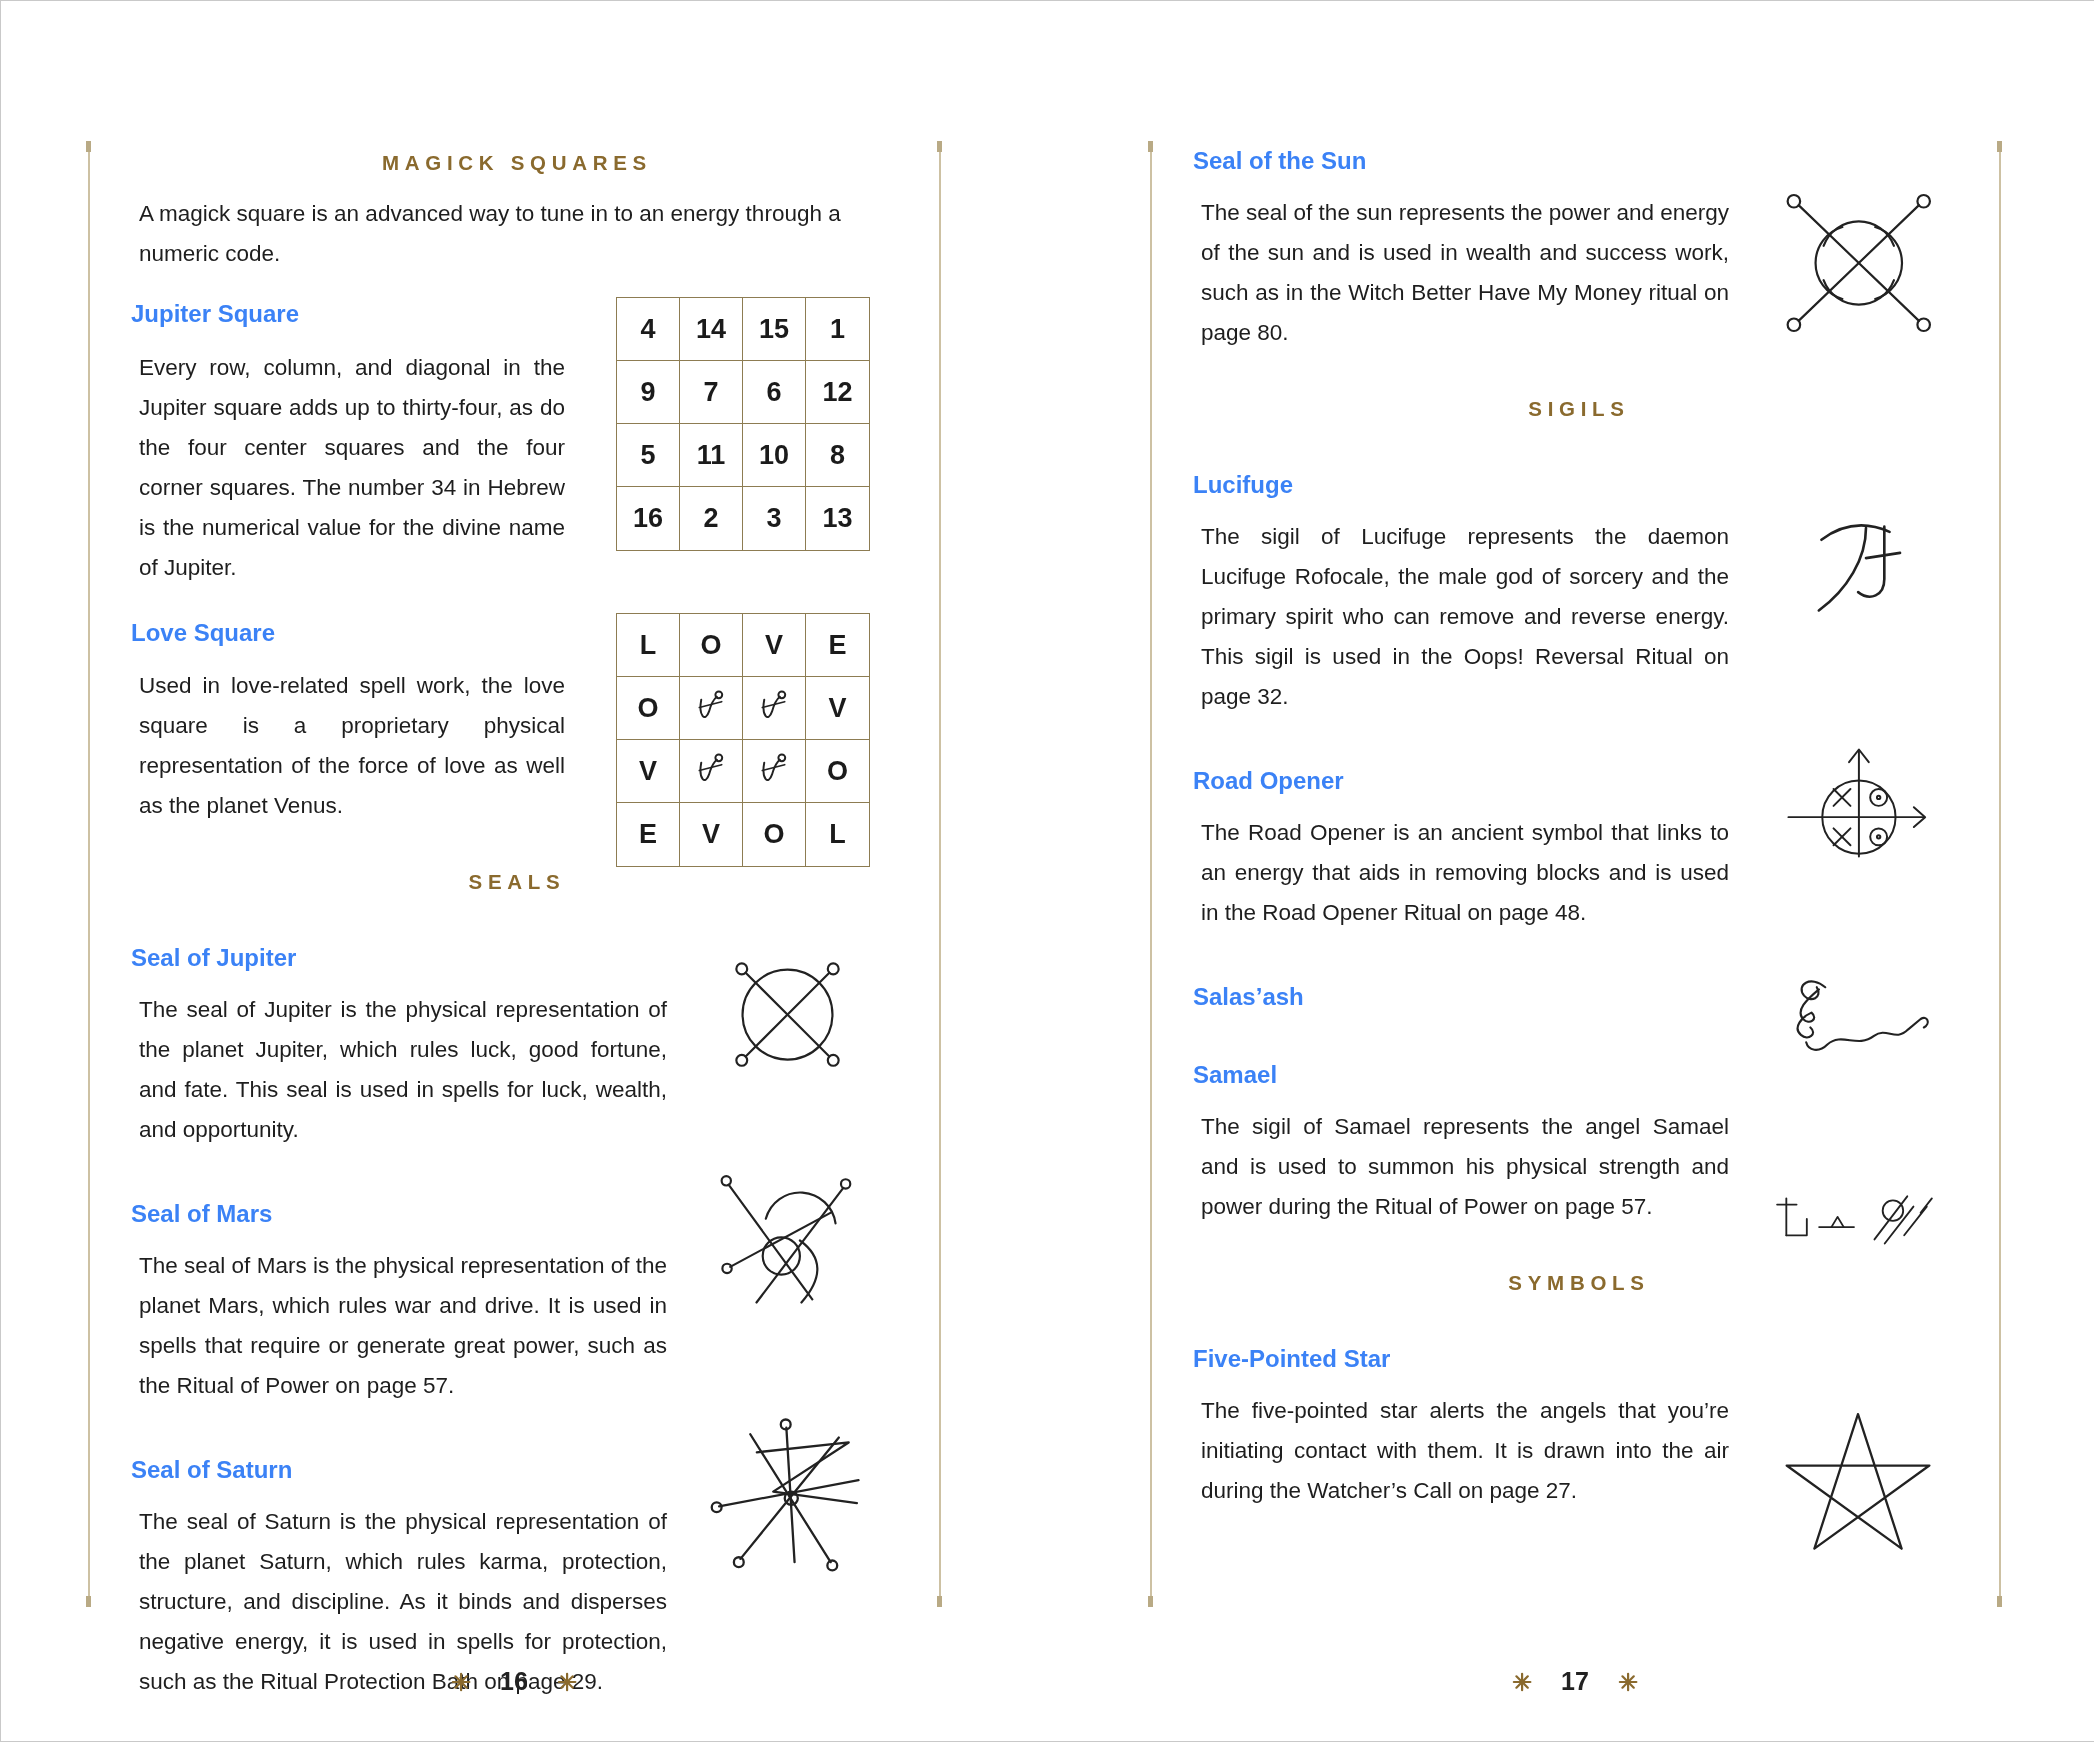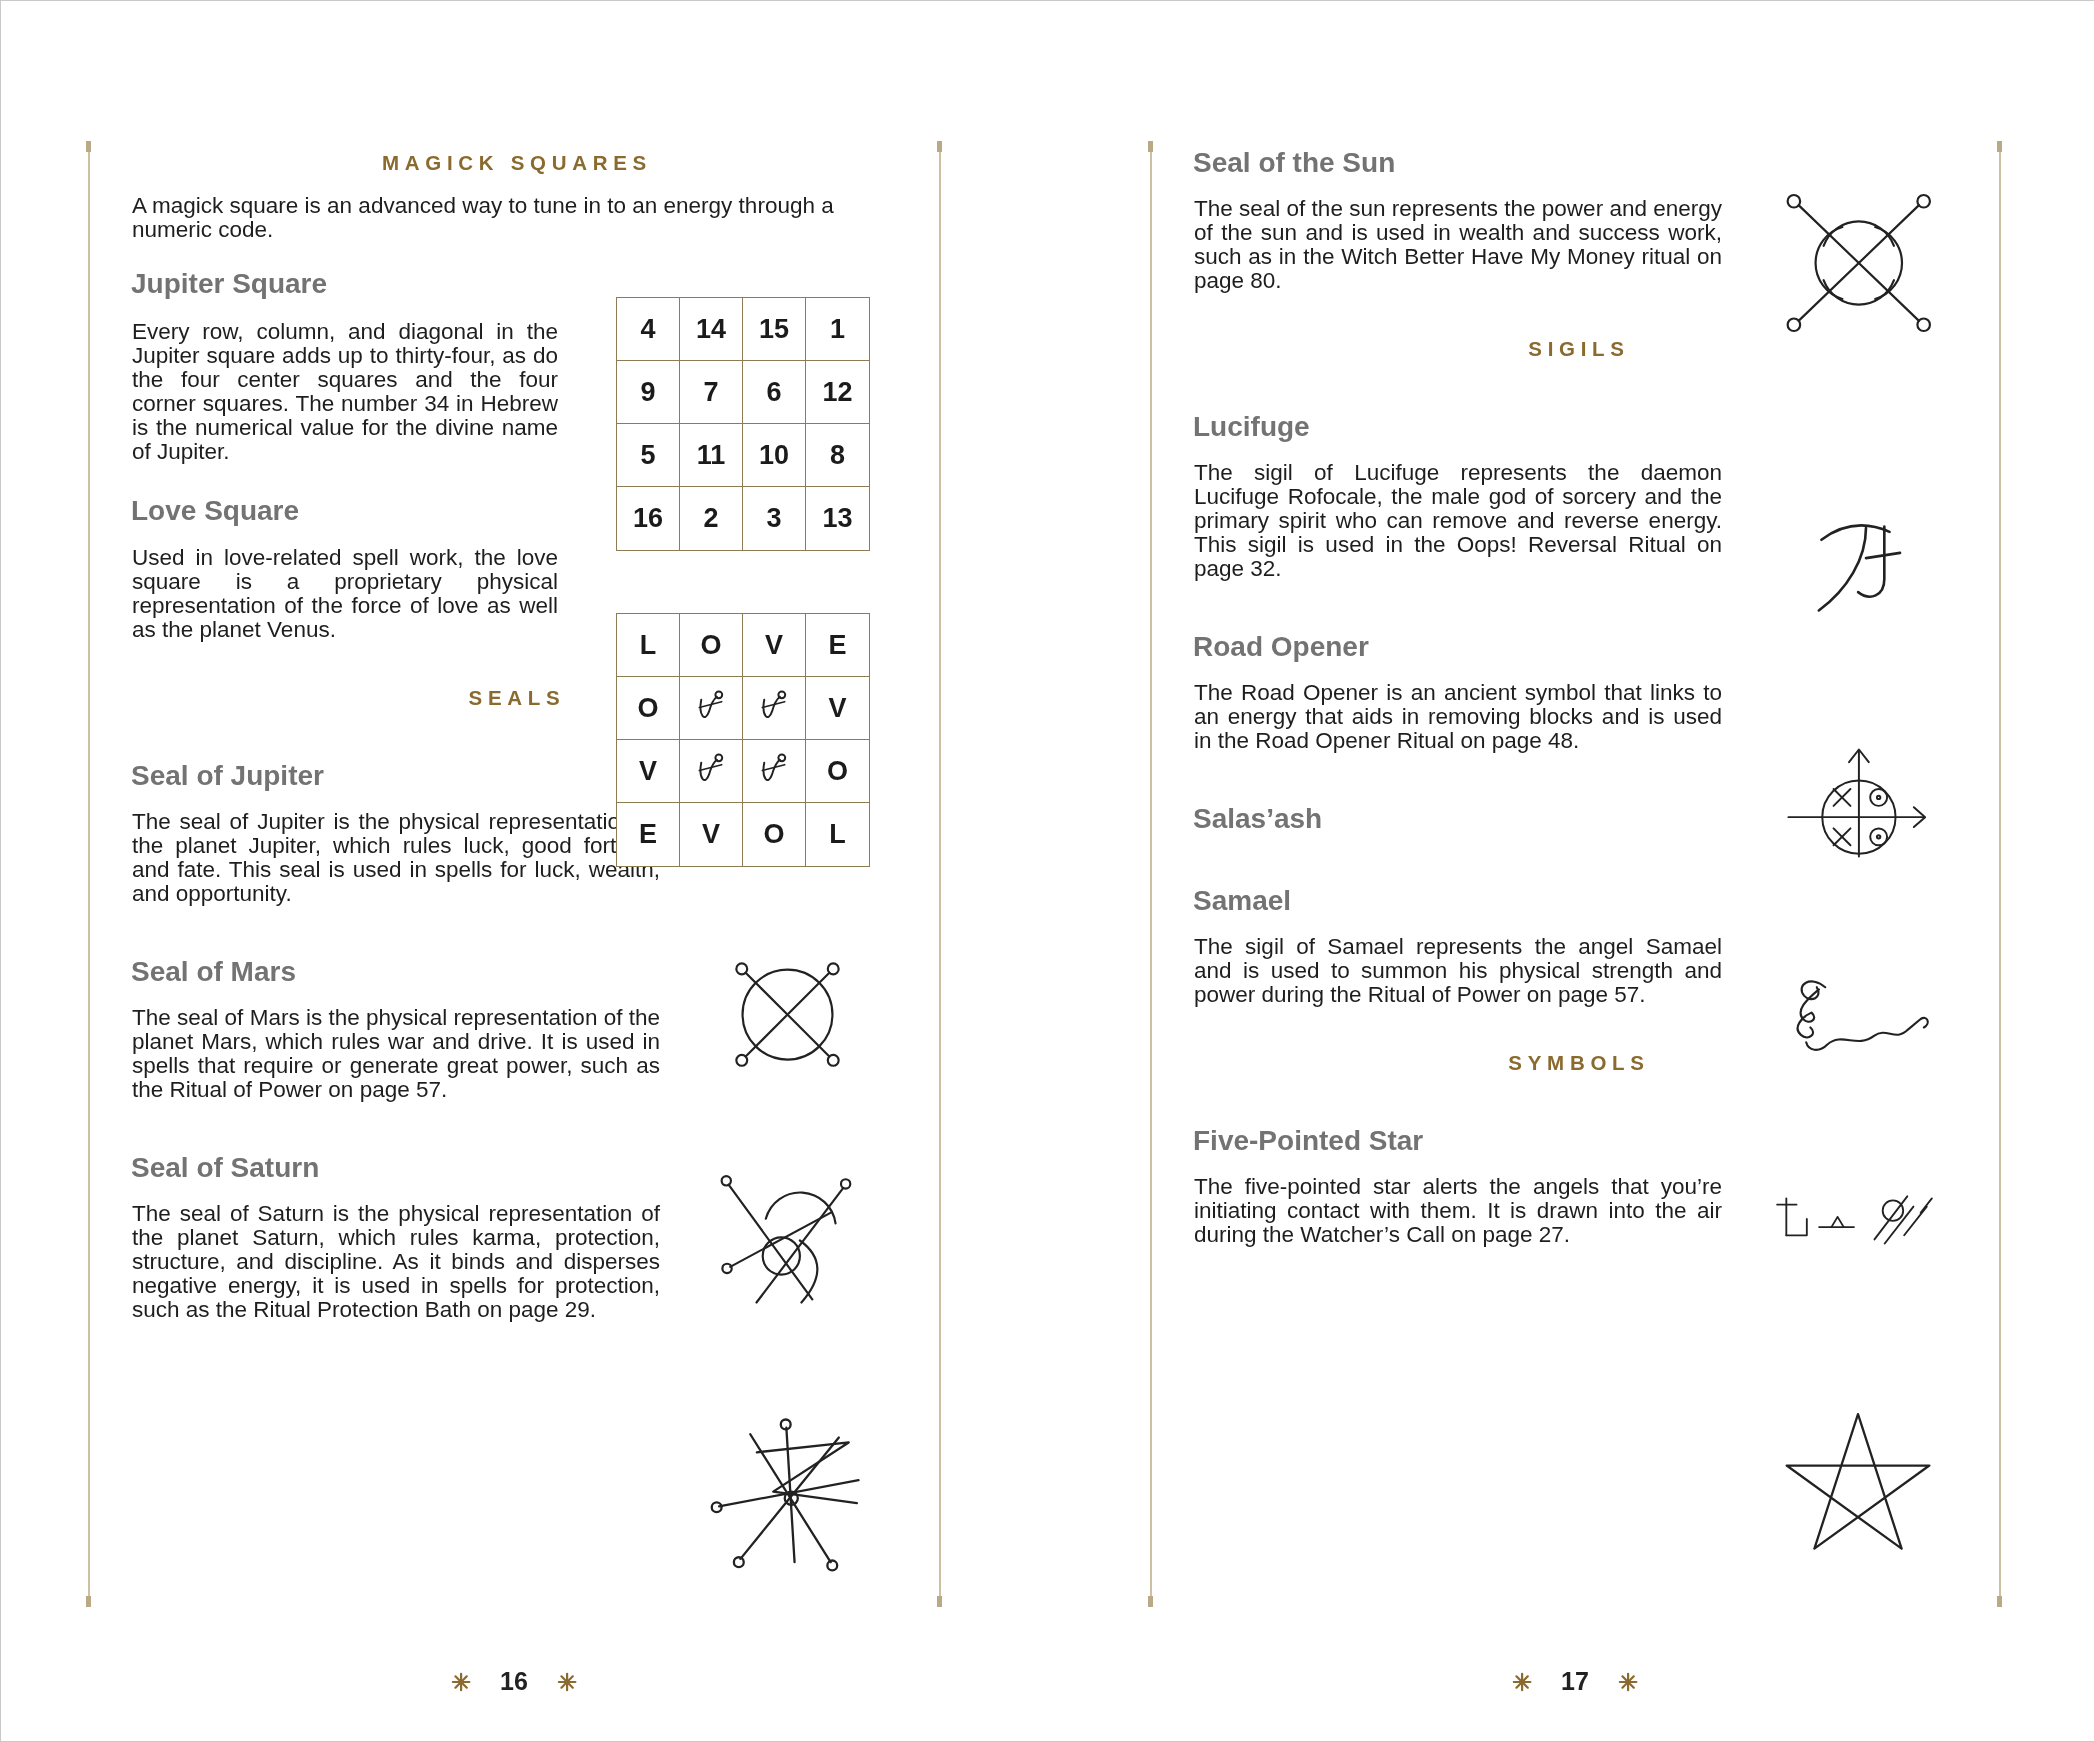--- a/index.html
+++ b/index.html
@@ -16,23 +16,23 @@
   #rule-r1 { left:1149px; } #rule-r2 { left:1998px; }
 
   .page { position:absolute; top:143px; height:1489px; box-sizing:border-box; }
   .page-left  { left:87px;  width:853px; padding:0 38px 0 43px; }
   .page-right { left:1149px; width:851px; padding:0 36px 0 43px; }
 
   .kicker { font-size:20.5px; font-weight:700; letter-spacing:5.7px; color:#8a6a2e;text-align:center; }
   .kicker.first { margin:6.5px 0 0; }
   .kicker.mid   { margin:44px 0 0; }
 
-  p { margin:1px; font-size:22.5px; line-height:24px; text-align:justify; color:#1e1e1e; }
+  p { margin:8px; font-size:22.5px; line-height:40px; text-align:justify; color:#1e1e1e; }
   p.intro { margin-top:19.6px; text-align:left; }
-  h3 { margin:0; font-size:28px; font-weight:700; color:#737373; }
+  h3 { margin:0; font-size:24px; font-weight:700; color:#3b82f6; }
 
   .block-jupiter h3 { margin-top:26px; }
   .block-jupiter p  { margin-top:19.6px; width:426px; }
   .block-love h3    { margin-top:31px; }
   .block-love p     { margin-top:19.6px; width:426px; }
   .entry h3   { margin-top:50px; }
   .entry p    { margin-top:18px; width:528px; }
   .entry.first h3 { margin-top:3.3px; }
   em { font-style:italic; }
 

